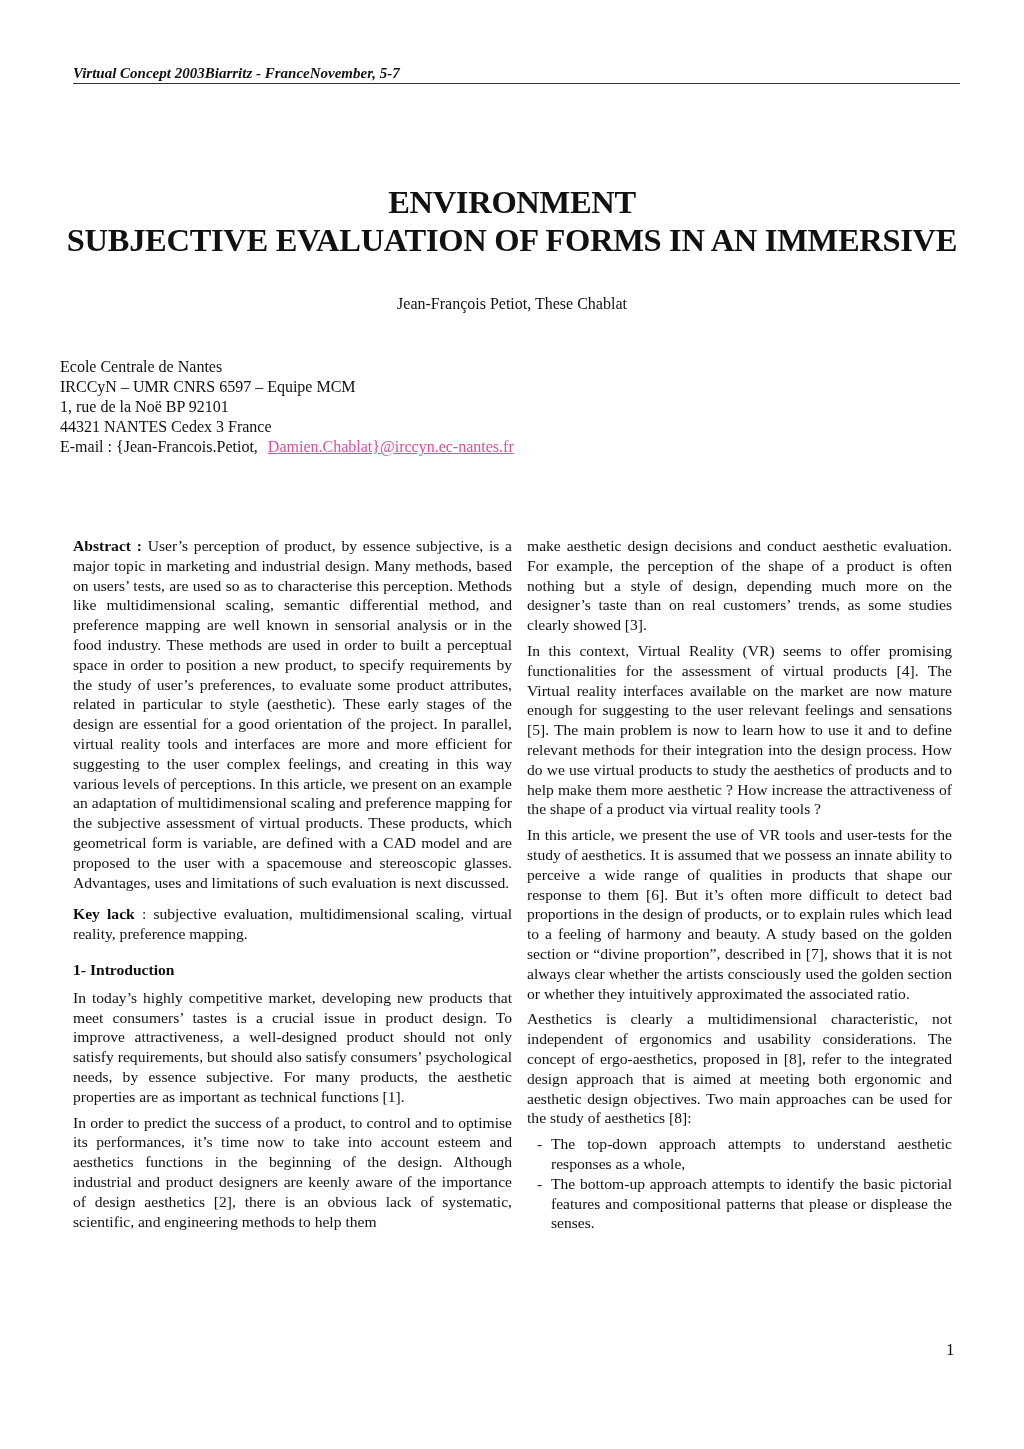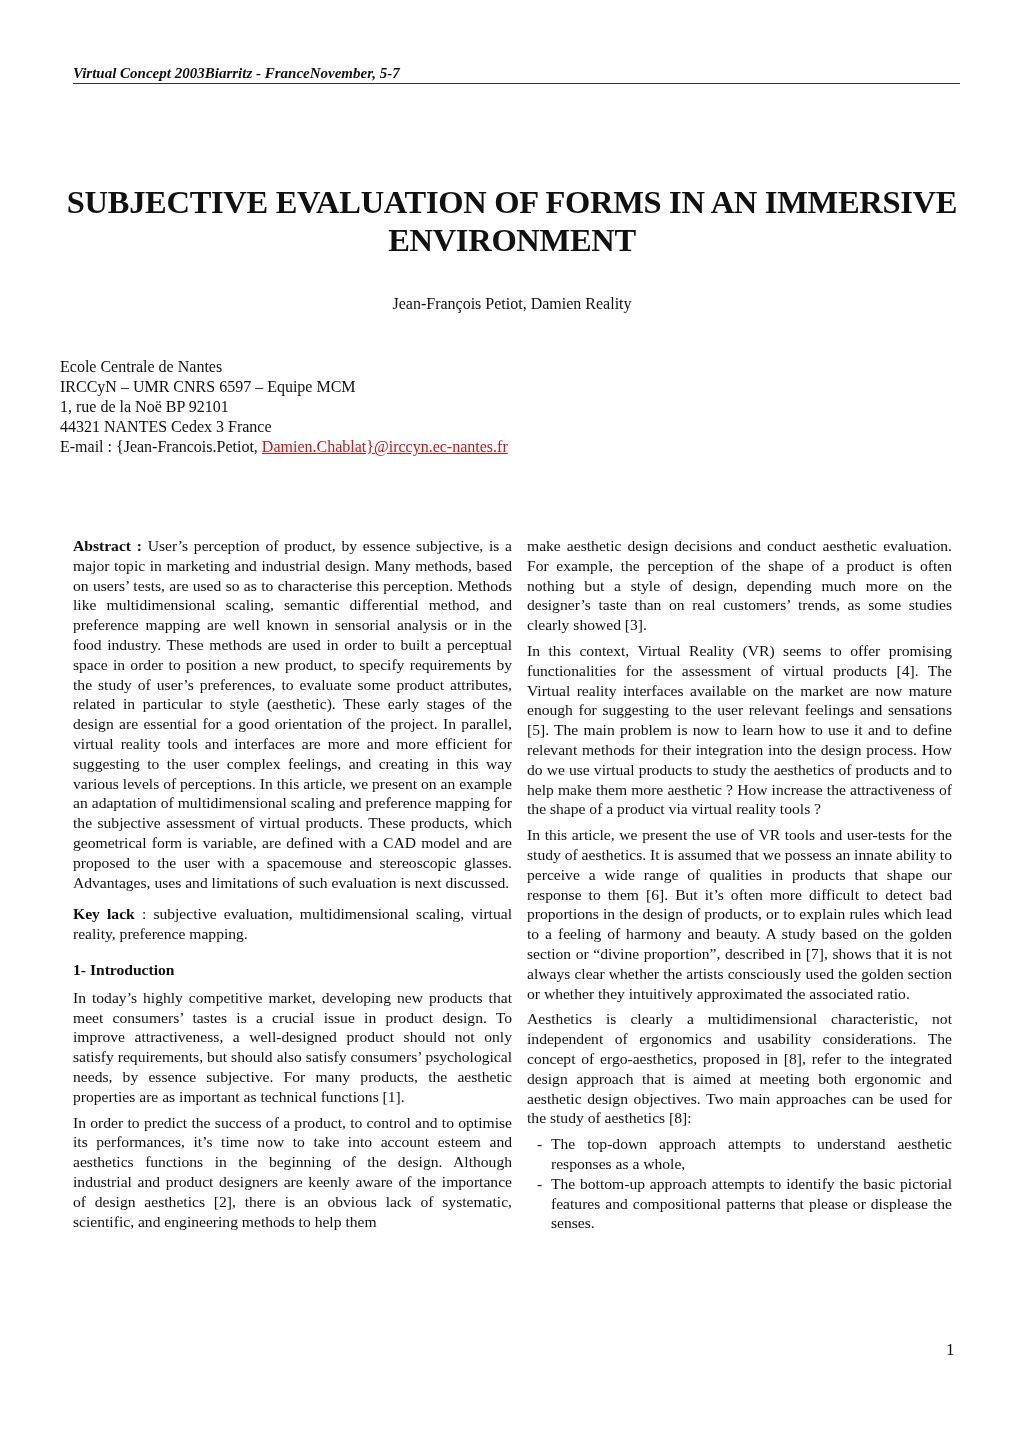--- a/index.html
+++ b/index.html
@@ -6,21 +6,21 @@
     body { width: 1024px; height: 1449px; position: relative; overflow: hidden;
            font-family: "Liberation Serif", "DejaVu Serif", serif; color: #111; }
     .running-header { position: absolute; left: 73px; top: 60px; width: 887px; height: 22px;
            border-bottom: 1.5px solid #333; display: flex; justify-content: flex-start; align-items: flex-end;
            font-style: italic; font-weight: bold; font-size: 15px; padding-bottom: 1px; }
     .title { position: absolute; left: 60px; top: 183px; width: 904px; text-align: center;
              font-weight: bold; font-size: 32.5px; line-height: 38px; letter-spacing: -0.3px; }
     .authors { position: absolute; left: 60px; top: 295px; width: 904px; text-align: center; font-size: 16px; }
     .affiliation { position: absolute; left: 60px; top: 357px; width: 904px; text-align: left;
                    font-size: 16px; line-height: 20px; }
-    .affiliation a { color: #b91c1c; text-decoration: underline; }
+    .affiliation a { color: #ec4899; text-decoration: underline; margin-left: 6px; }
     .col { position: absolute; top: 536px; font-size: 15.6px; line-height: 19.8px; text-align: justify; }
     .col-left { left: 73px; width: 439px; }
     .col-right { left: 527px; width: 425px; }
     .col p { margin: 0 0 6px 0; }
     .col .gap { margin-bottom: 12px; }
     .label-bold { font-weight: bold; }
     .section-heading { font-weight: bold; margin: 16px 0 8px 0; }
     ul.dash-list { list-style: none; margin: 0; padding: 0; }
     ul.dash-list li { position: relative; padding-left: 24px; }
     ul.dash-list li::before { content: "-"; position: absolute; left: 10px; top: 0; }
@@ -29,25 +29,25 @@
 </head>
 <body>
 
 <div class="running-header">
   <span>Virtual Concept 2003</span>
   <span>Biarritz - France</span>
   <span>November, 5-7</span>
 </div>
 
 <div class="title">
+  <div>ENVIRONMENT</div>
   <div>SUBJECTIVE EVALUATION OF FORMS IN AN IMMERSIVE</div>
-  <div>ENVIRONMENT</div>
 </div>
 
-<div class="authors">Jean-François Petiot, Damien Reality</div>
+<div class="authors">Jean-François Petiot, These Chablat</div>
 
 <div class="affiliation">
   <div>Ecole Centrale de Nantes</div>
   <div>IRCCyN – UMR CNRS 6597 – Equipe MCM</div>
   <div>1, rue de la Noë BP 92101</div>
   <div>44321 NANTES Cedex 3 France</div>
   <div>
     <span>E-mail : {Jean-Francois.Petiot, </span><a>Damien.Chablat}@irccyn.ec-nantes.fr</a>
   </div>
 </div>

